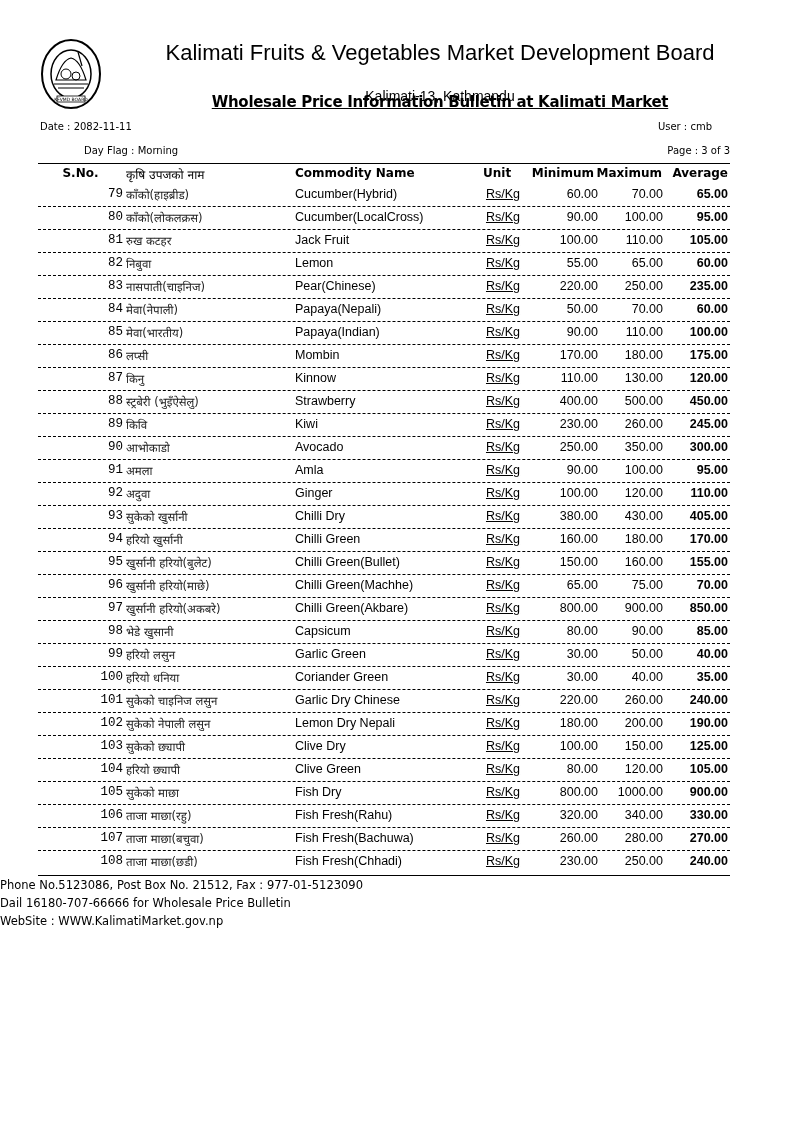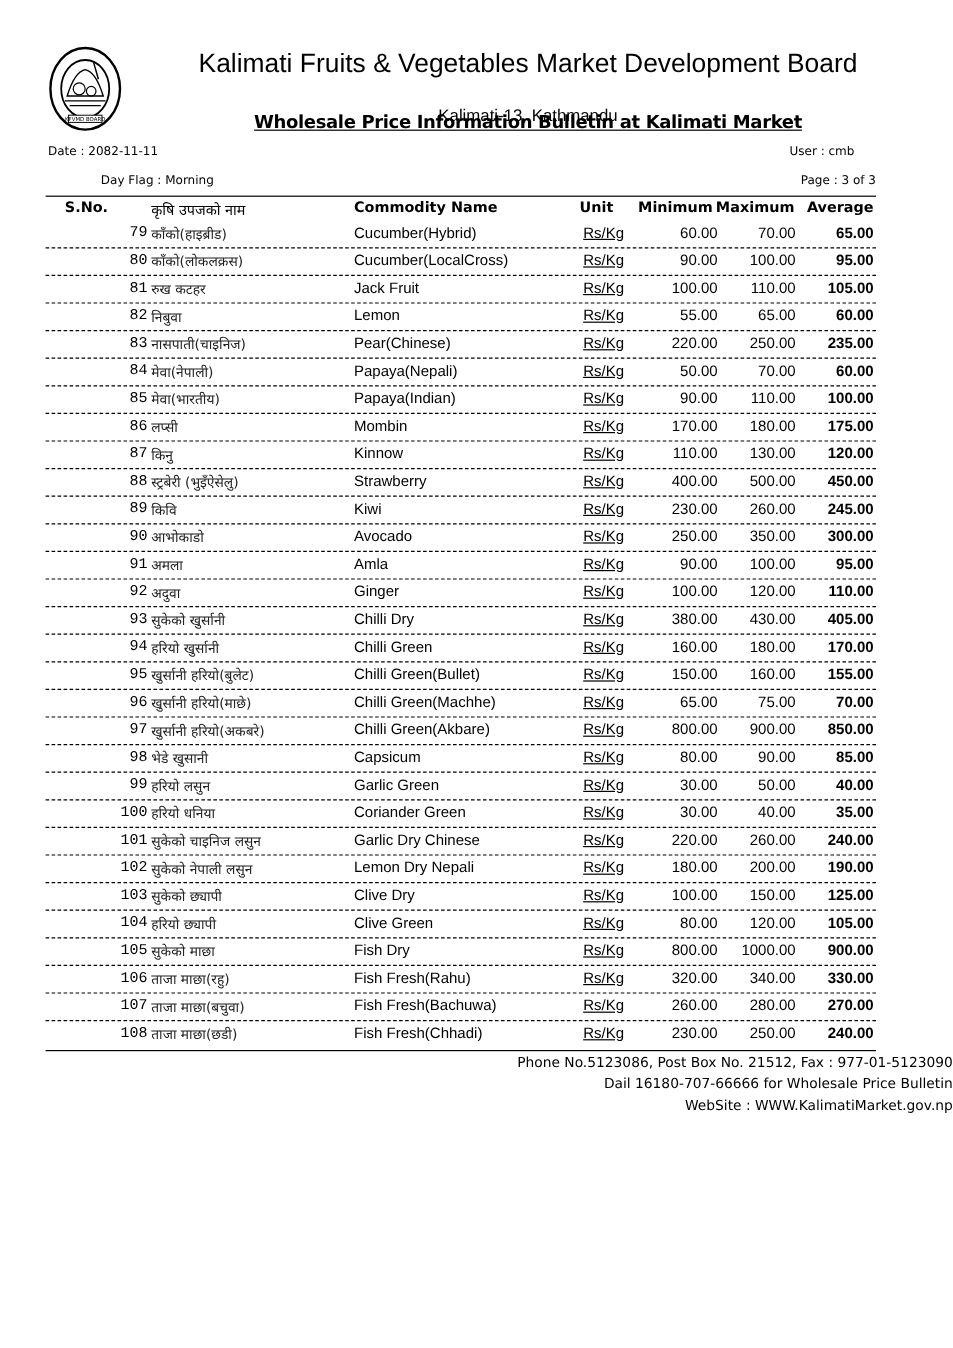--- a/index.html
+++ b/index.html
@@ -23,28 +23,28 @@
   .row { position:relative; height:23px; border-bottom:1px dashed #000; box-sizing:border-box; font-size:12.5px; }
   .row:last-child { border-bottom:none; }
   .row span { position:absolute; top:3px; white-space:nowrap; }
   .c-sno { left:0; width:85px; text-align:right;font-family:Liberation Mono, monospace; }
   .c-np { left:88px; font-family:"DejaVu Sans", sans-serif; font-size:11.5px; color:#222; }
   .c-en { left:257px; }
   .c-unit { left:435px; width:60px; text-align:center;text-decoration:underline; }
   .c-min { right:132px; text-align:right; }
   .c-max { right:67px; text-align:right; }
   .c-avg { right:2px; text-align:right; font-weight:bold; }
-  .h-sno { left:16px; width:85px; text-align:left; }
+  .h-sno { left:0; width:85px; text-align:center; }
   .h-np { left:88px; font-weight:normal; }
   .h-en { left:257px; }
   .h-unit { left:445px; }
   .h-min { right:136px; }
   .h-max { right:68px; }
   .h-avg { right:2px; }
-  .footer { position:absolute; left:0; width:794px; text-align:right; font-size:11.5px; font-family:"DejaVu Sans", sans-serif; }
+  .footer { position:absolute; left:0; width:794px; text-align:left; font-size:11.5px; font-family:"DejaVu Sans", sans-serif; }
   .f1 { top:878px; }
   .f2 { top:896px; }
   .f3 { top:914px; }
 </style>
 </head>
 <body>
 
 <div class="logo">
   <svg width="62" height="74" viewBox="0 0 62 74">
     <ellipse cx="31" cy="36" rx="29" ry="34" fill="none" stroke="#000" stroke-width="2"></ellipse>

